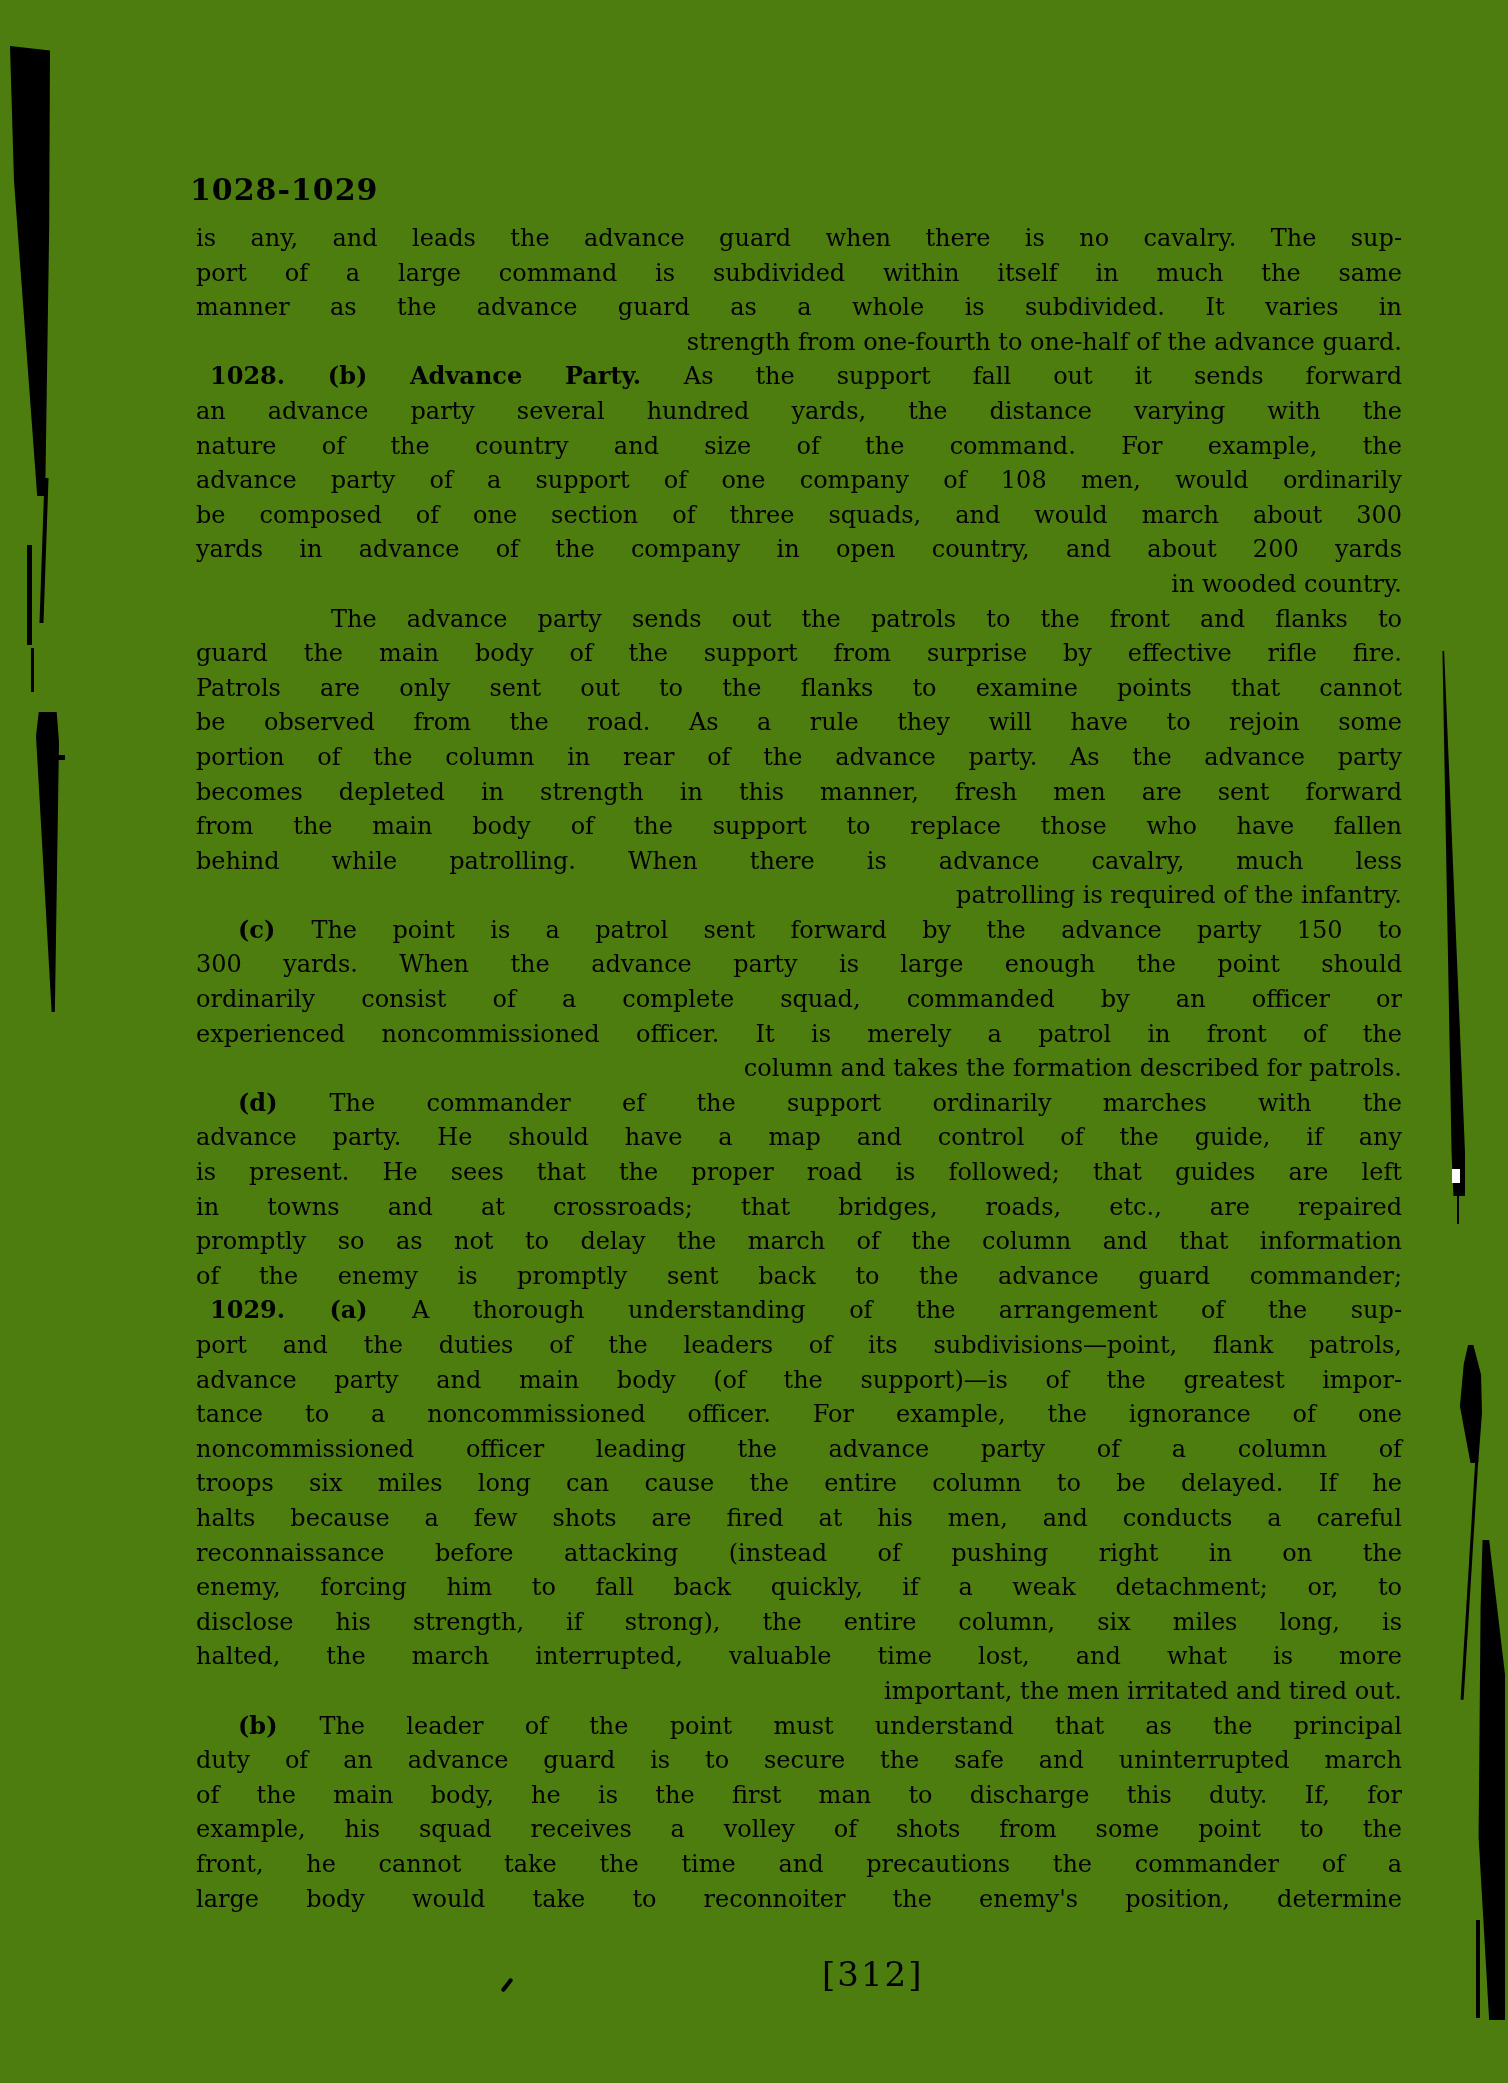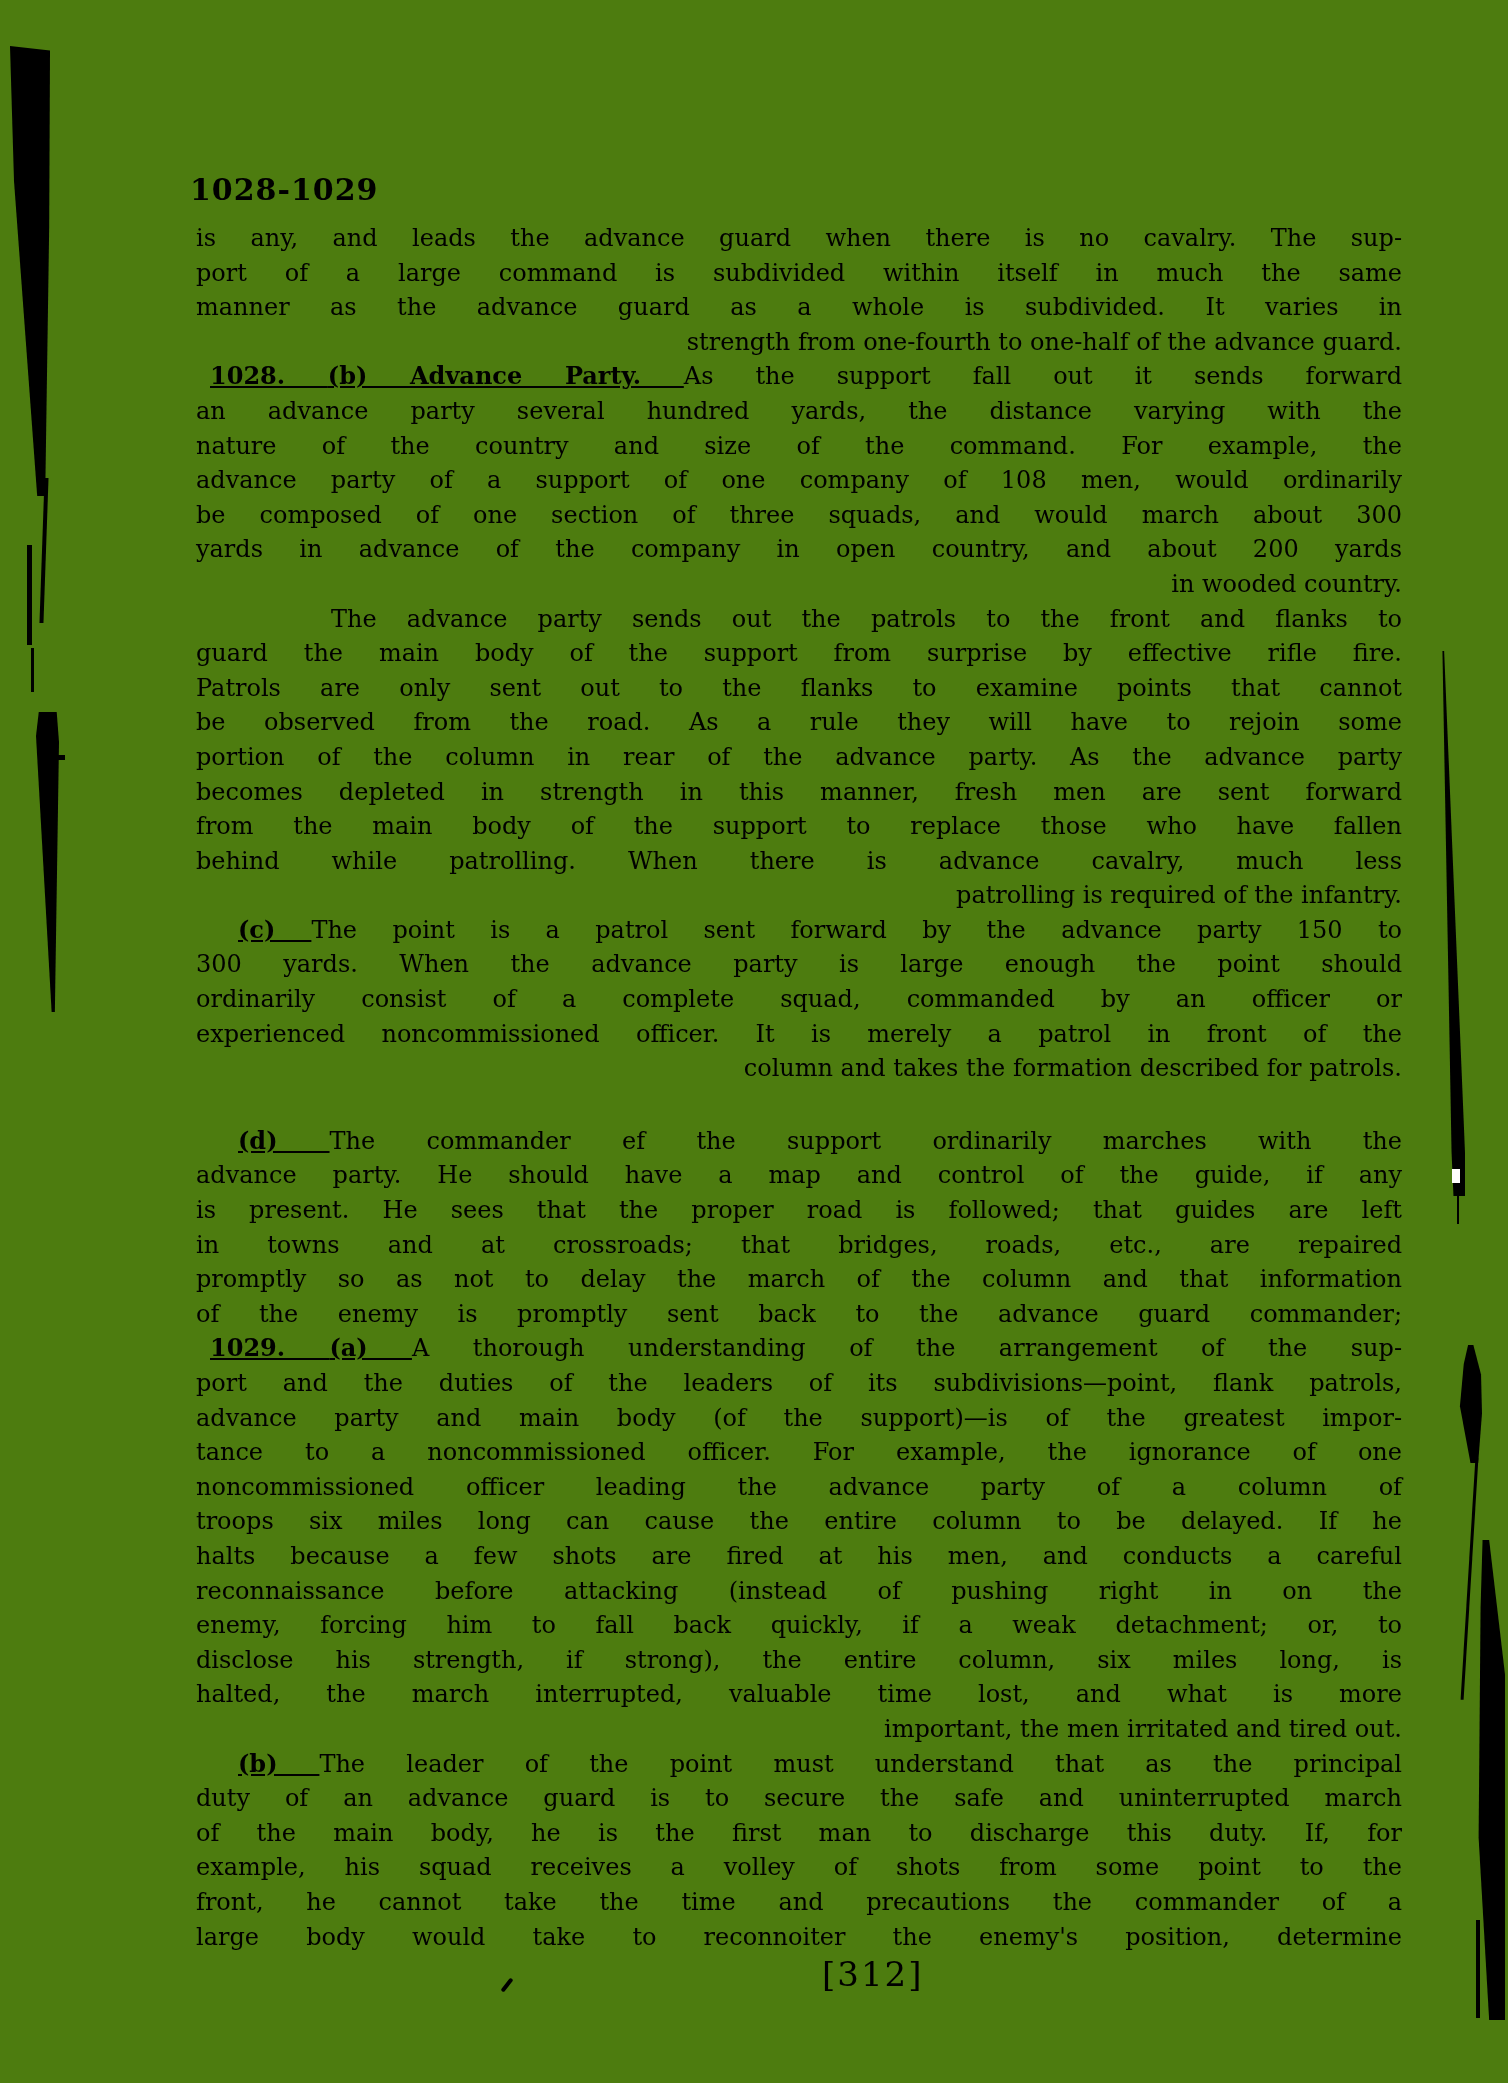--- a/index.html
+++ b/index.html
@@ -18,21 +18,21 @@
   .text-block{
     position:absolute;left:196px;top:221px;width:1206px;
     font-size:24px;
   }
   .line{
     height:34.6px;line-height:34.6px;
     text-justify:inter-word;
   }
   .aj{text-align:justify;text-align-last:justify;}
   .al{text-align:right;}
-  .b{font-weight:bold;text-decoration:underline;}
+  .b{font-weight:bold;}
   .page-footer{
     position:absolute;left:822px;top:1954px;
     font-size:34px;letter-spacing:2px;
   }
   .ink{position:absolute;background:#000;}
   
   .smudge-tl{
     left:10px;top:46px;width:40px;height:450px;
     clip-path:polygon(0% 0%,100% 1%,98% 40%,88% 100%,68% 100%,10% 30%);
   }
@@ -108,21 +108,21 @@
       <div class="line aj"><span>portion of the column in rear of the advance party. As the advance party</span></div>
       <div class="line aj"><span>becomes depleted in strength in this manner, fresh men are sent forward</span></div>
       <div class="line aj"><span>from the main body of the support to replace those who have fallen</span></div>
       <div class="line aj"><span>behind while patrolling. When there is advance cavalry, much less</span></div>
       <div class="line al"><span>patrolling is required of the infantry.</span></div>
       <div class="line aj" style="padding-left: 42px;"><span class="b">(c) </span><span>The point is a patrol sent forward by the advance party 150 to</span></div>
       <div class="line aj"><span>300 yards. When the advance party is large enough the point should</span></div>
       <div class="line aj"><span>ordinarily consist of a complete squad, commanded by an officer or</span></div>
       <div class="line aj"><span>experienced noncommissioned officer. It is merely a patrol in front of the</span></div>
       <div class="line al"><span>column and takes the formation described for patrols.</span></div>
-      <div class="line aj" style="padding-left: 42px; margin-top: 38px;"><span class="b">(d) </span><span>The commander ef the support ordinarily marches with the</span></div>
+      <div class="line aj" style="padding-left: 42px;"><span class="b">(d) </span><span>The commander ef the support ordinarily marches with the</span></div>
       <div class="line aj"><span>advance party. He should have a map and control of the guide, if any</span></div>
       <div class="line aj"><span>is present. He sees that the proper road is followed; that guides are left</span></div>
       <div class="line aj"><span>in towns and at crossroads; that bridges, roads, etc., are repaired</span></div>
       <div class="line aj"><span>promptly so as not to delay the march of the column and that information</span></div>
       <div class="line aj"><span>of the enemy is promptly sent back to the advance guard commander;</span></div>
       <div class="line aj" style="padding-left: 14px;"><span class="b">1029. </span><span class="b">(a) </span><span>A thorough understanding of the arrangement of the sup-</span></div>
       <div class="line aj"><span>port and the duties of the leaders of its subdivisions—point, flank patrols,</span></div>
       <div class="line aj"><span>advance party and main body (of the support)—is of the greatest impor-</span></div>
       <div class="line aj"><span>tance to a noncommissioned officer. For example, the ignorance of one</span></div>
       <div class="line aj"><span>noncommissioned officer leading the advance party of a column of</span></div>

